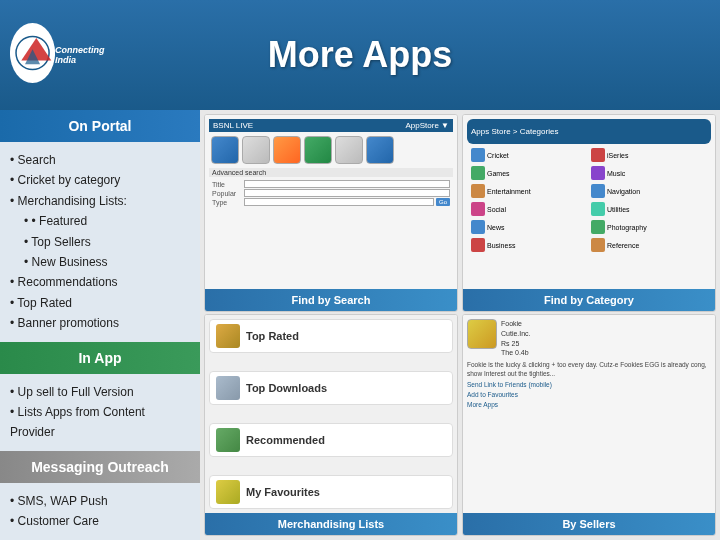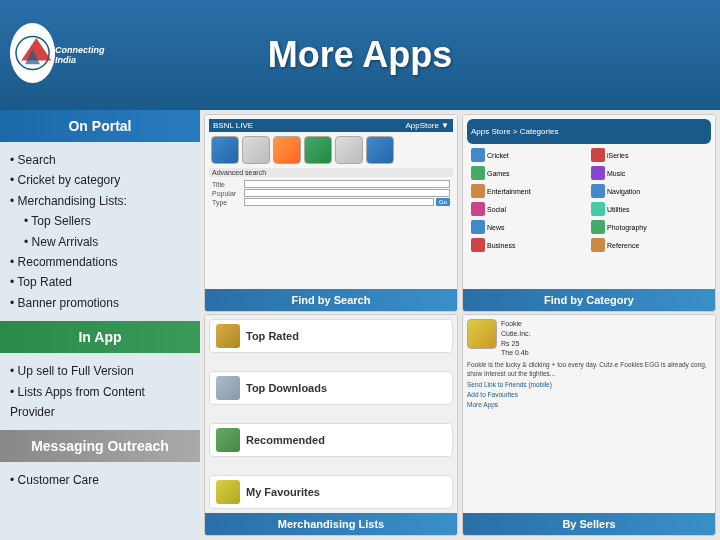--- a/index.html
+++ b/index.html
@@ -363,35 +363,37 @@
 <div class="main-content">
 
   <div class="left-panel">
 
     <div class="section-header">On Portal</div>
 
     <div class="left-list">
       <div>• Search</div>
       <div>• Cricket by category</div>
       <div>• Merchandising Lists:</div>
+      <div class="sub-item">• <span>• Featured</span></div>
       <div class="sub-item">• Top Sellers</div>
-      <div class="sub-item">• New Arrivals</div>
+      <div class="sub-item">• New Business</div>
       <div>• Recommendations</div>
       <div>• Top Rated</div>
       <div>• Banner promotions</div>
     </div>
 
     <div class="section-header in-app">In App</div>
     <div class="left-list">
       <div>• Up sell to Full Version</div>
       <div>• Lists Apps from Content Provider</div>
     </div>
 
     <div class="section-header messaging">Messaging Outreach</div>
     <div class="left-list">
+      <div>• SMS, WAP Push</div>
       <div>• Customer Care</div>
     </div>
 
   </div>
 
   <div class="right-area">
 
     <div class="panels-row">
 
       <div class="panel screenshot-panel">

